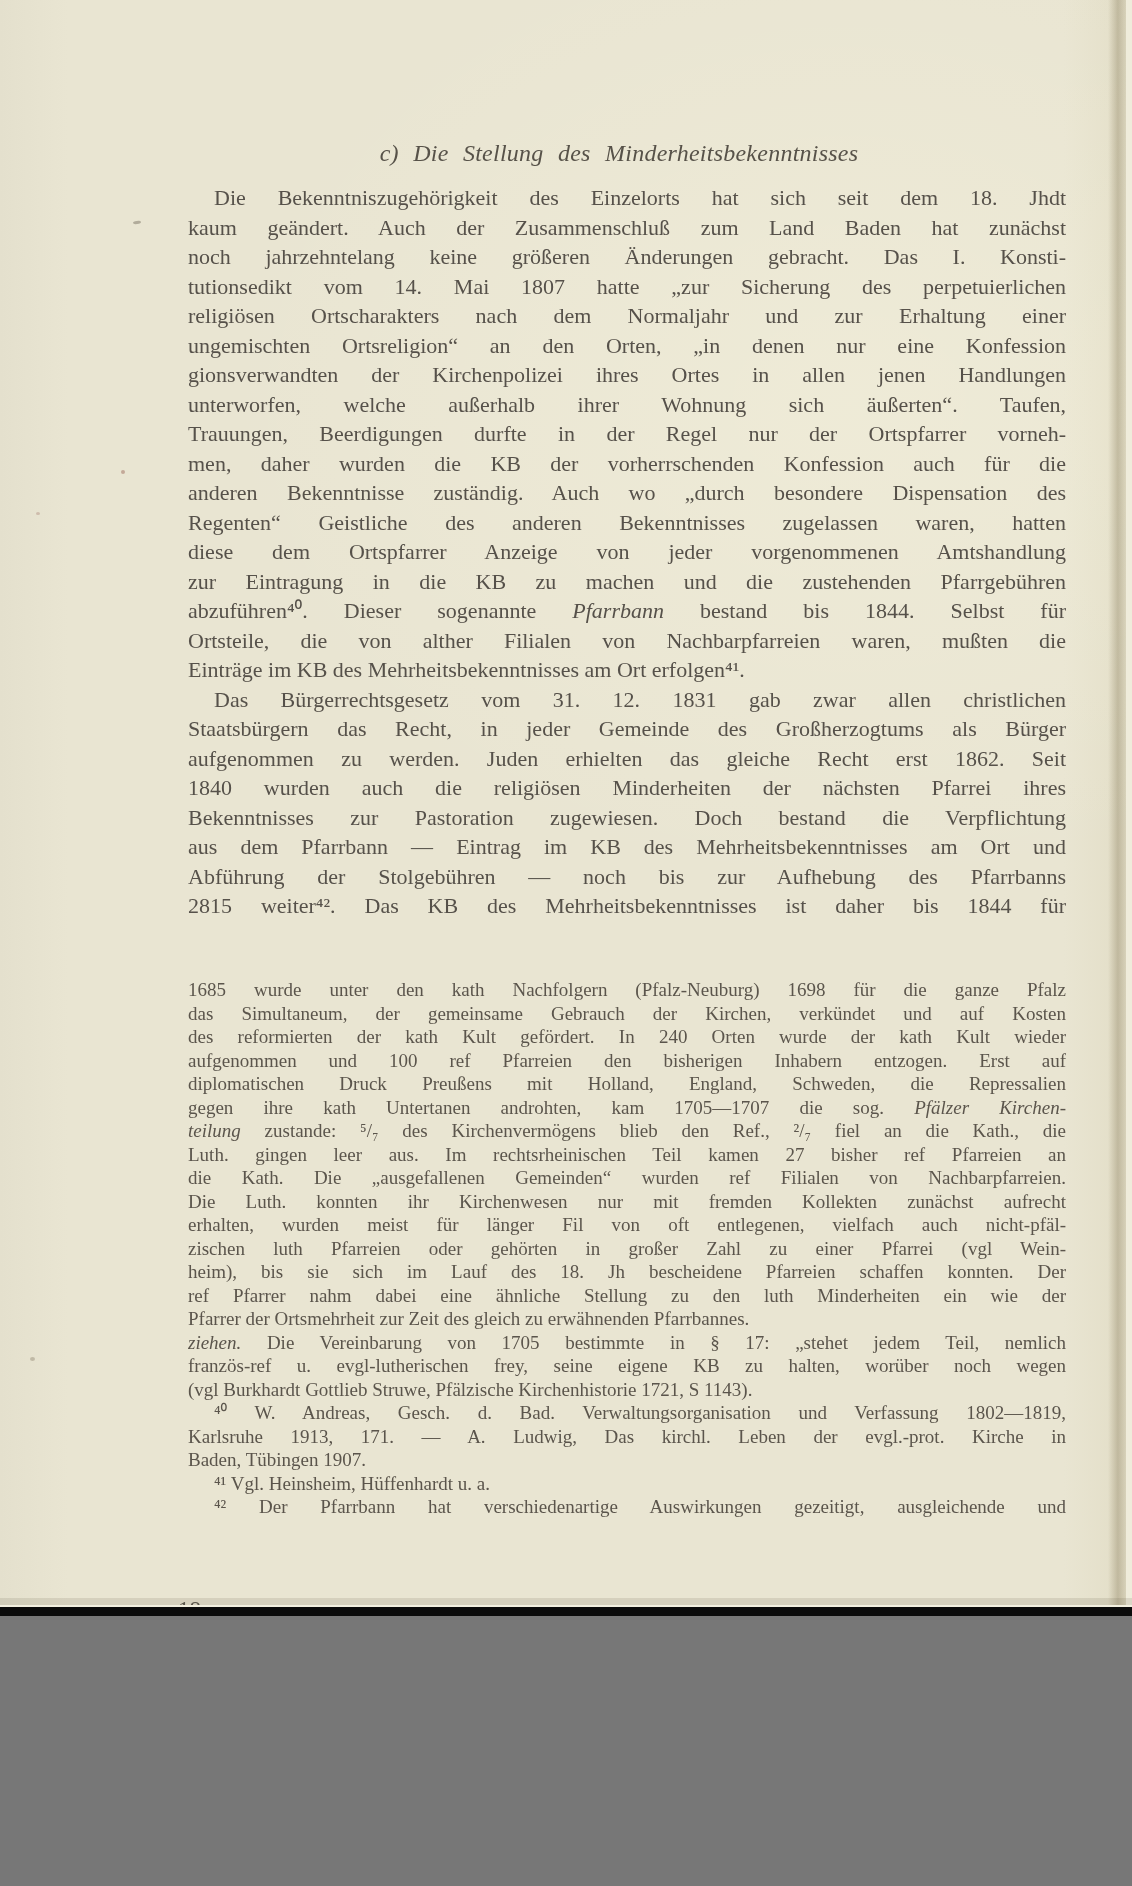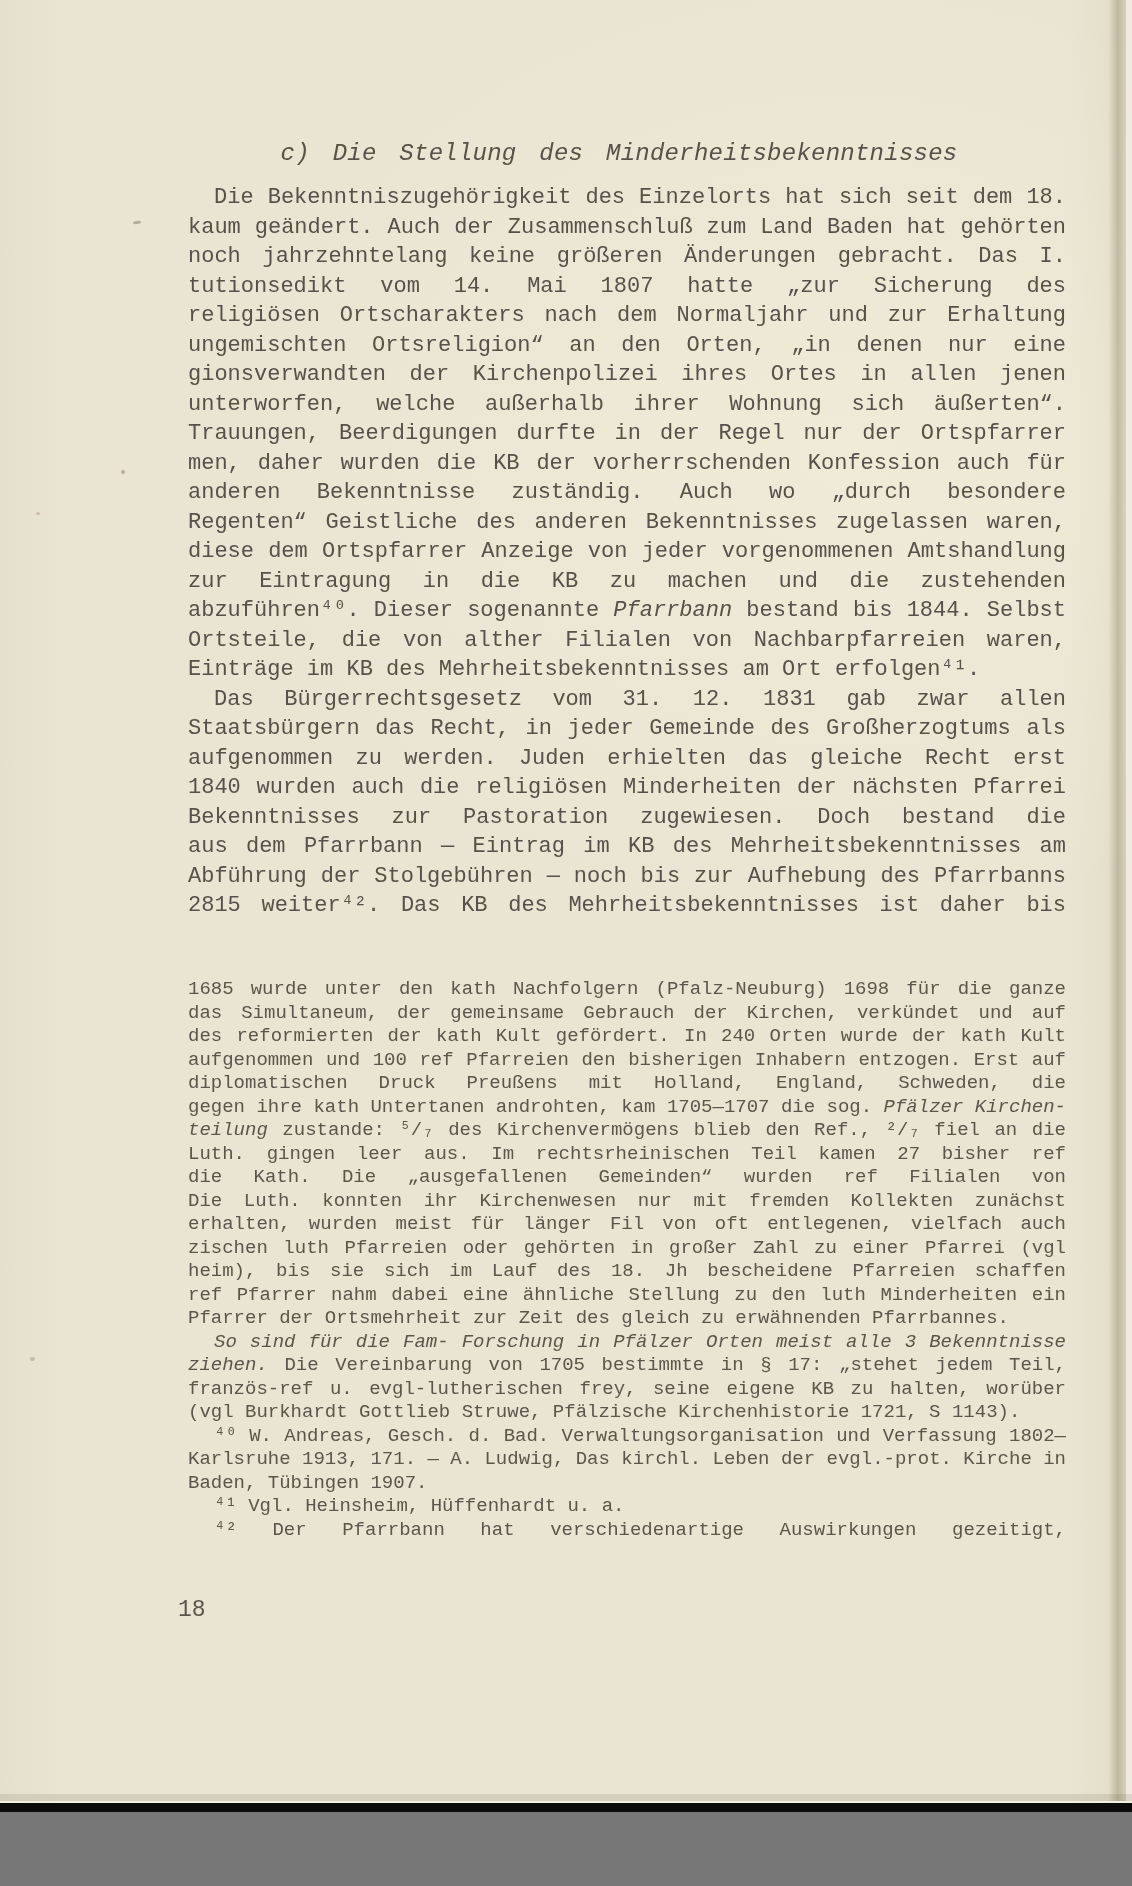--- a/index.html
+++ b/index.html
@@ -1,24 +1,24 @@
 <!DOCTYPE html>
 <html><head>
 <meta charset="utf-8">
 <style>
   html,body { margin:0; padding:0; background:#777; }
   .paper {
     position:relative;
-    width:1132px; height:1812px;
+    width:1132px; height:1616px;
     margin:0 auto;
     background:
       radial-gradient(ellipse 900px 700px at 75% 25%, rgba(255,252,230,0.25) 0%, rgba(255,252,230,0) 70%),
       linear-gradient(90deg, #e4e0cd 0%, #e9e5d2 6%, #e9e5d2 94%, #e2ddc6 100%),
       #e9e5d2;
-    font-family:Liberation Mono, monospace;
+    font-family:Liberation Serif, serif;
     color:#56514a;
     overflow:hidden;
   }
   .heading {
     position:absolute; left:180px; width:878px; top:140px;
     text-align:center; font-style:italic; font-size:24px;
     word-spacing:0.34em; letter-spacing:0.01em;
     color:#575249;
   }
   .textblock { position:absolute; left:188px; width:878px; }
@@ -63,21 +63,21 @@
 </style>
 </head>
 <body>
 
 <div class="paper">
 
   <div class="heading">c) Die Stellung des Minderheitsbekenntnisses</div>
 
   <div class="textblock" id="main-text">
       <div class="line j ind"><span>Die Bekenntniszugehörigkeit des Einzelorts hat sich seit dem 18. Jhdt</span></div>
-      <div class="line j"><span>kaum geändert. Auch der Zusammenschluß zum Land Baden hat gehörten</span></div>
+      <div class="line j"><span>kaum geändert. Auch der Zusammenschluß zum Land Baden hat zunächst</span></div>
       <div class="line j"><span>noch jahrzehntelang keine größeren Änderungen gebracht. Das I. Konsti-</span></div>
       <div class="line j"><span>tutionsedikt vom 14. Mai 1807 hatte „zur Sicherung des perpetuierlichen</span></div>
       <div class="line j"><span>religiösen Ortscharakters nach dem Normaljahr und zur Erhaltung einer</span></div>
       <div class="line j"><span>ungemischten Ortsreligion“ an den Orten, „in denen nur eine Konfession</span></div>
       <div class="line j"><span>gionsverwandten der Kirchenpolizei ihres Ortes in allen jenen Handlungen</span></div>
       <div class="line j"><span>unterworfen, welche außerhalb ihrer Wohnung sich äußerten“. Taufen,</span></div>
       <div class="line j"><span>Trauungen, Beerdigungen durfte in der Regel nur der Ortspfarrer vorneh-</span></div>
       <div class="line j"><span>men, daher wurden die KB der vorherrschenden Konfession auch für die</span></div>
       <div class="line j"><span>anderen Bekenntnisse zuständig. Auch wo „durch besondere Dispensation des</span></div>
       <div class="line j"><span>Regenten“ Geistliche des anderen Bekenntnisses zugelassen waren, hatten</span></div>
@@ -105,21 +105,20 @@
       <div class="line j"><span>gegen ihre kath Untertanen androhten, kam 1705—1707 die sog. </span><span class="it">Pfälzer Kirchen-</span></div>
       <div class="line j"><span class="it">teilung</span><span> zustande: ⁵/₇ des Kirchenvermögens blieb den Ref., ²/₇ fiel an die Kath., die</span></div>
       <div class="line j"><span>Luth. gingen leer aus. Im rechtsrheinischen Teil kamen 27 bisher ref Pfarreien an</span></div>
       <div class="line j"><span>die Kath. Die „ausgefallenen Gemeinden“ wurden ref Filialen von Nachbarpfarreien.</span></div>
       <div class="line j"><span>Die Luth. konnten ihr Kirchenwesen nur mit fremden Kollekten zunächst aufrecht</span></div>
       <div class="line j"><span>erhalten, wurden meist für länger Fil von oft entlegenen, vielfach auch nicht-pfäl-</span></div>
       <div class="line j"><span>zischen luth Pfarreien oder gehörten in großer Zahl zu einer Pfarrei (vgl Wein-</span></div>
       <div class="line j"><span>heim), bis sie sich im Lauf des 18. Jh bescheidene Pfarreien schaffen konnten. Der</span></div>
       <div class="line j"><span>ref Pfarrer nahm dabei eine ähnliche Stellung zu den luth Minderheiten ein wie der</span></div>
       <div class="line"><span>Pfarrer der Ortsmehrheit zur Zeit des gleich zu erwähnenden Pfarrbannes.</span></div>
-      <div class="line j ind"><span class="it">So sind für die Fam- Forschung in Pfälzer Orten meist alle 3 Bekenntnisse zuzu-</span></div>
       <div class="line j"><span class="it">ziehen.</span><span> Die Vereinbarung von 1705 bestimmte in § 17: „stehet jedem Teil, nemlich</span></div>
       <div class="line j"><span>französ-ref u. evgl-lutherischen frey, seine eigene KB zu halten, worüber noch wegen</span></div>
       <div class="line"><span>(vgl Burkhardt Gottlieb Struwe, Pfälzische Kirchenhistorie 1721, S 1143).</span></div>
       <div class="line j ind"><span>⁴⁰ W. Andreas, Gesch. d. Bad. Verwaltungsorganisation und Verfassung 1802—1819,</span></div>
       <div class="line j"><span>Karlsruhe 1913, 171. — A. Ludwig, Das kirchl. Leben der evgl.-prot. Kirche in</span></div>
       <div class="line"><span>Baden, Tübingen 1907.</span></div>
       <div class="line ind"><span>⁴¹ Vgl. Heinsheim, Hüffenhardt u. a.</span></div>
       <div class="line j ind"><span>⁴² Der Pfarrbann hat verschiedenartige Auswirkungen gezeitigt, ausgleichende und</span></div>
     </div>
 

